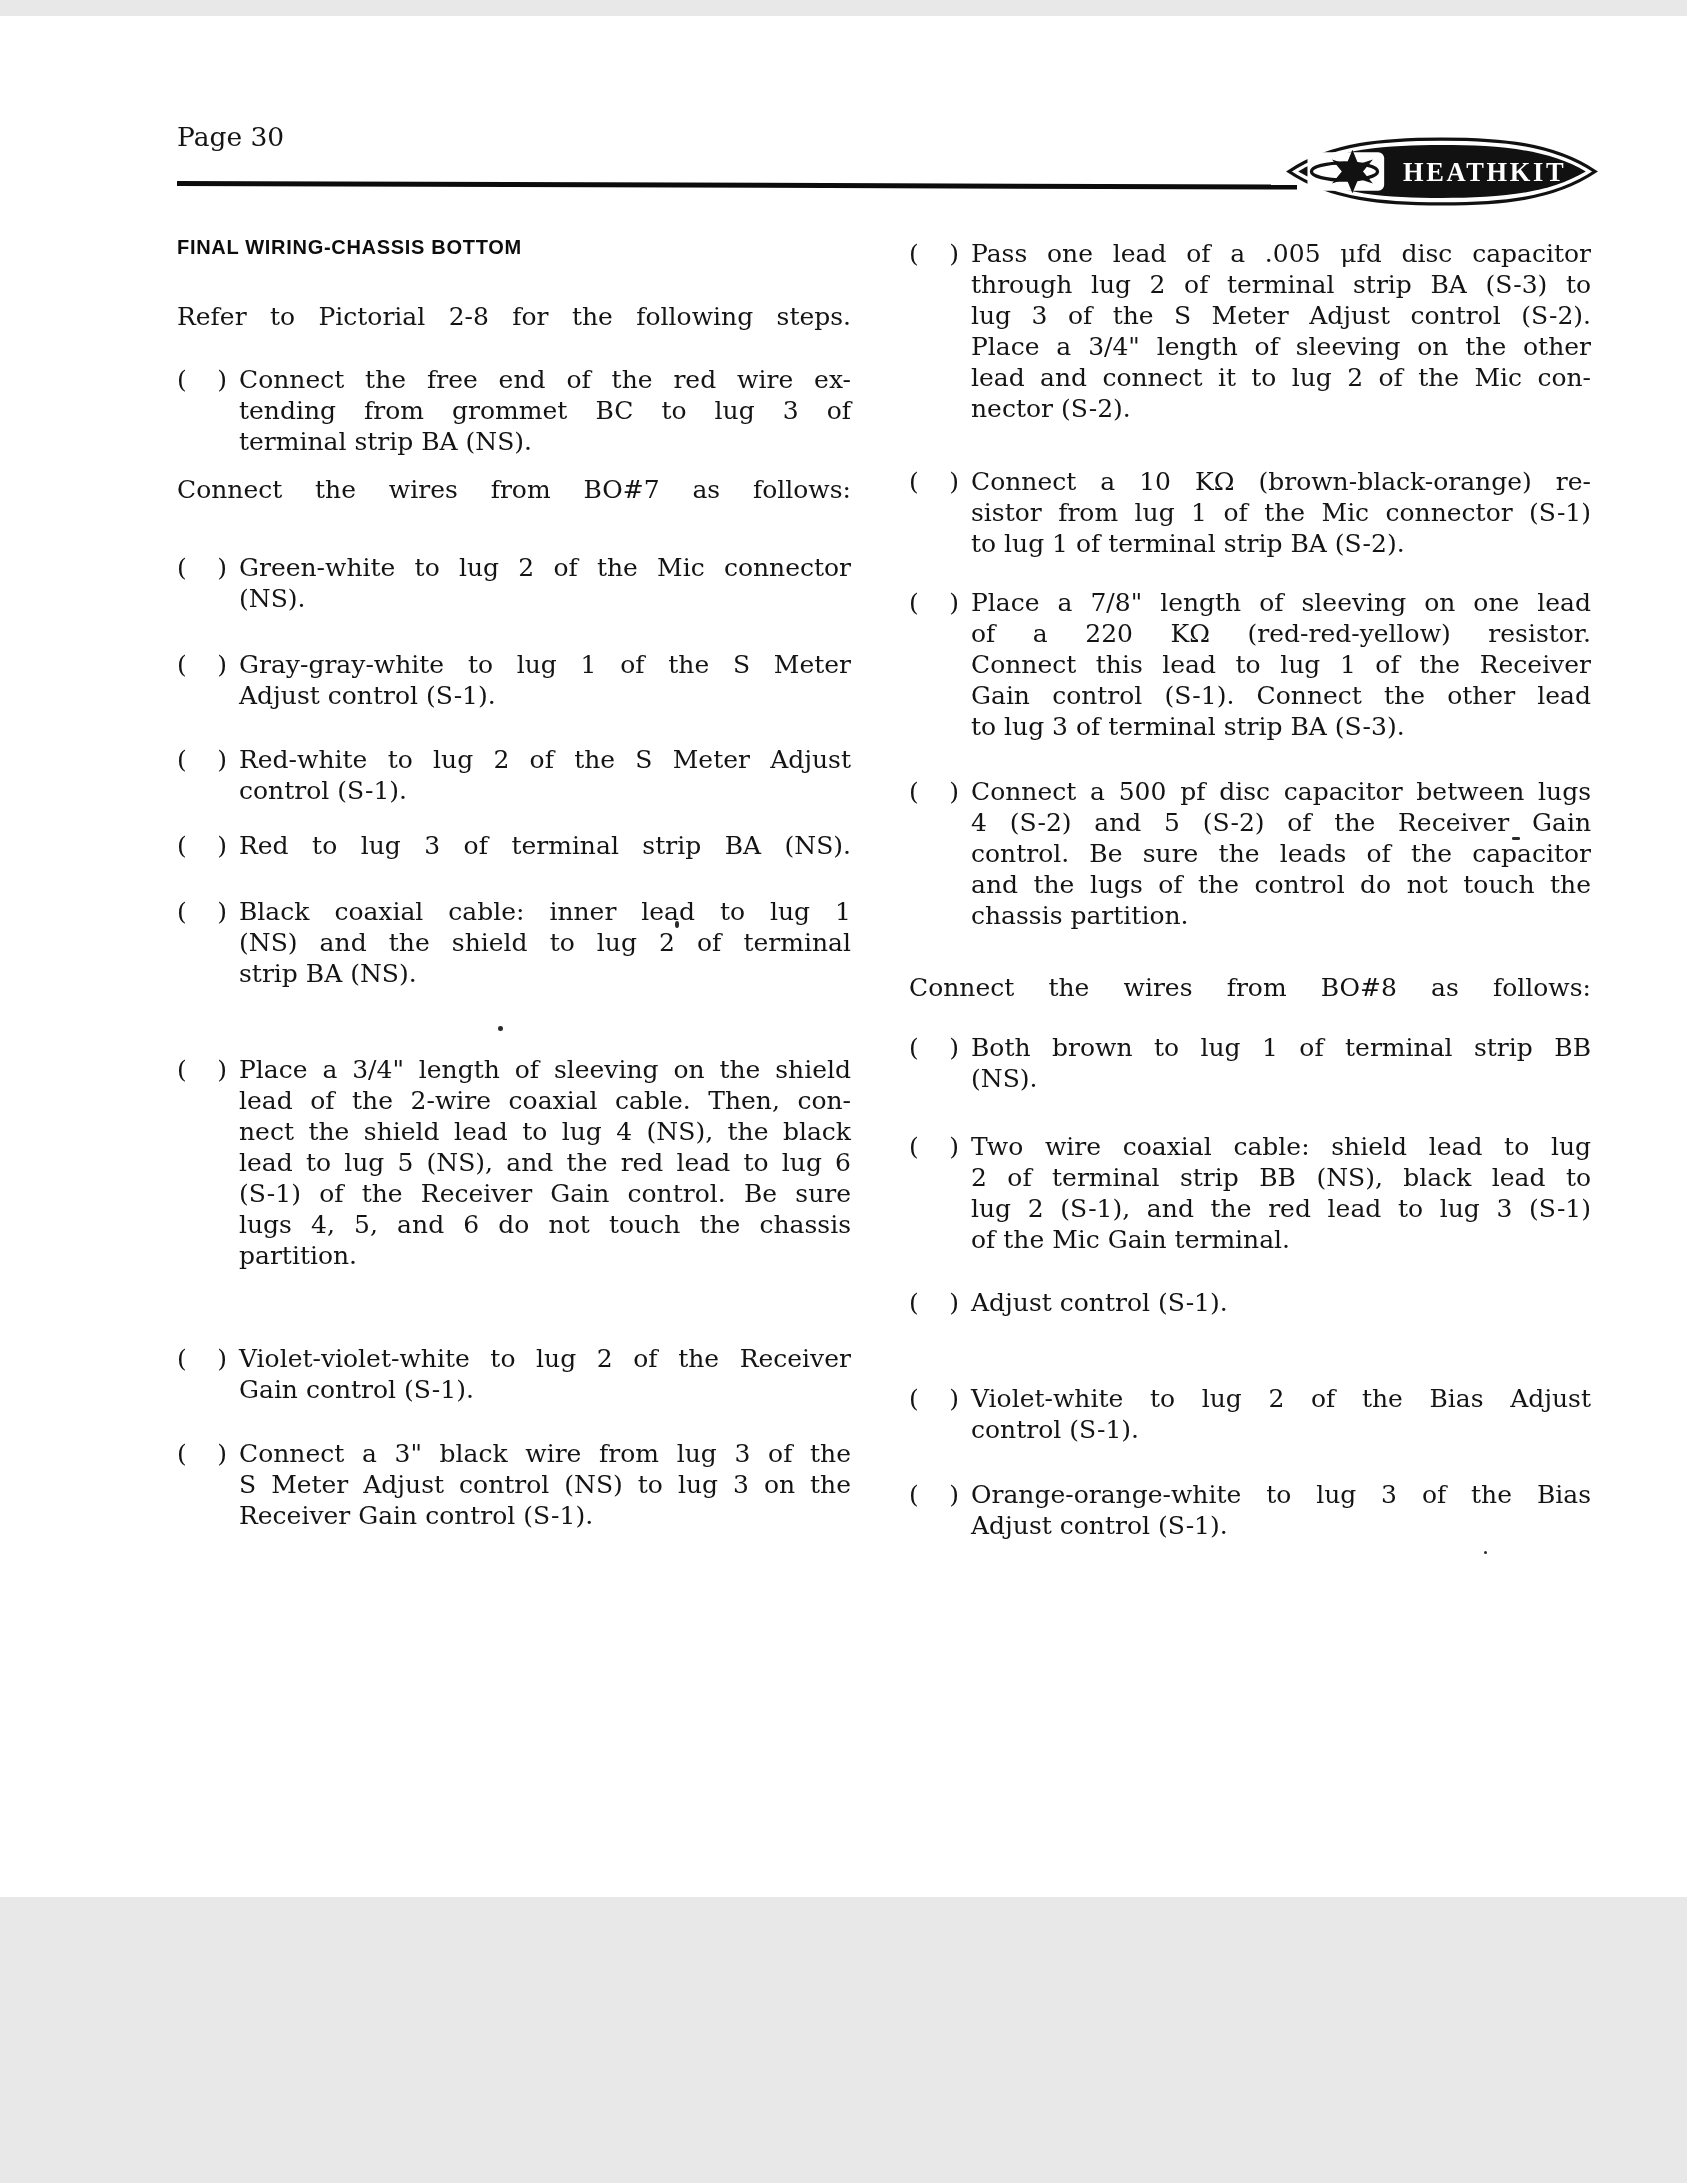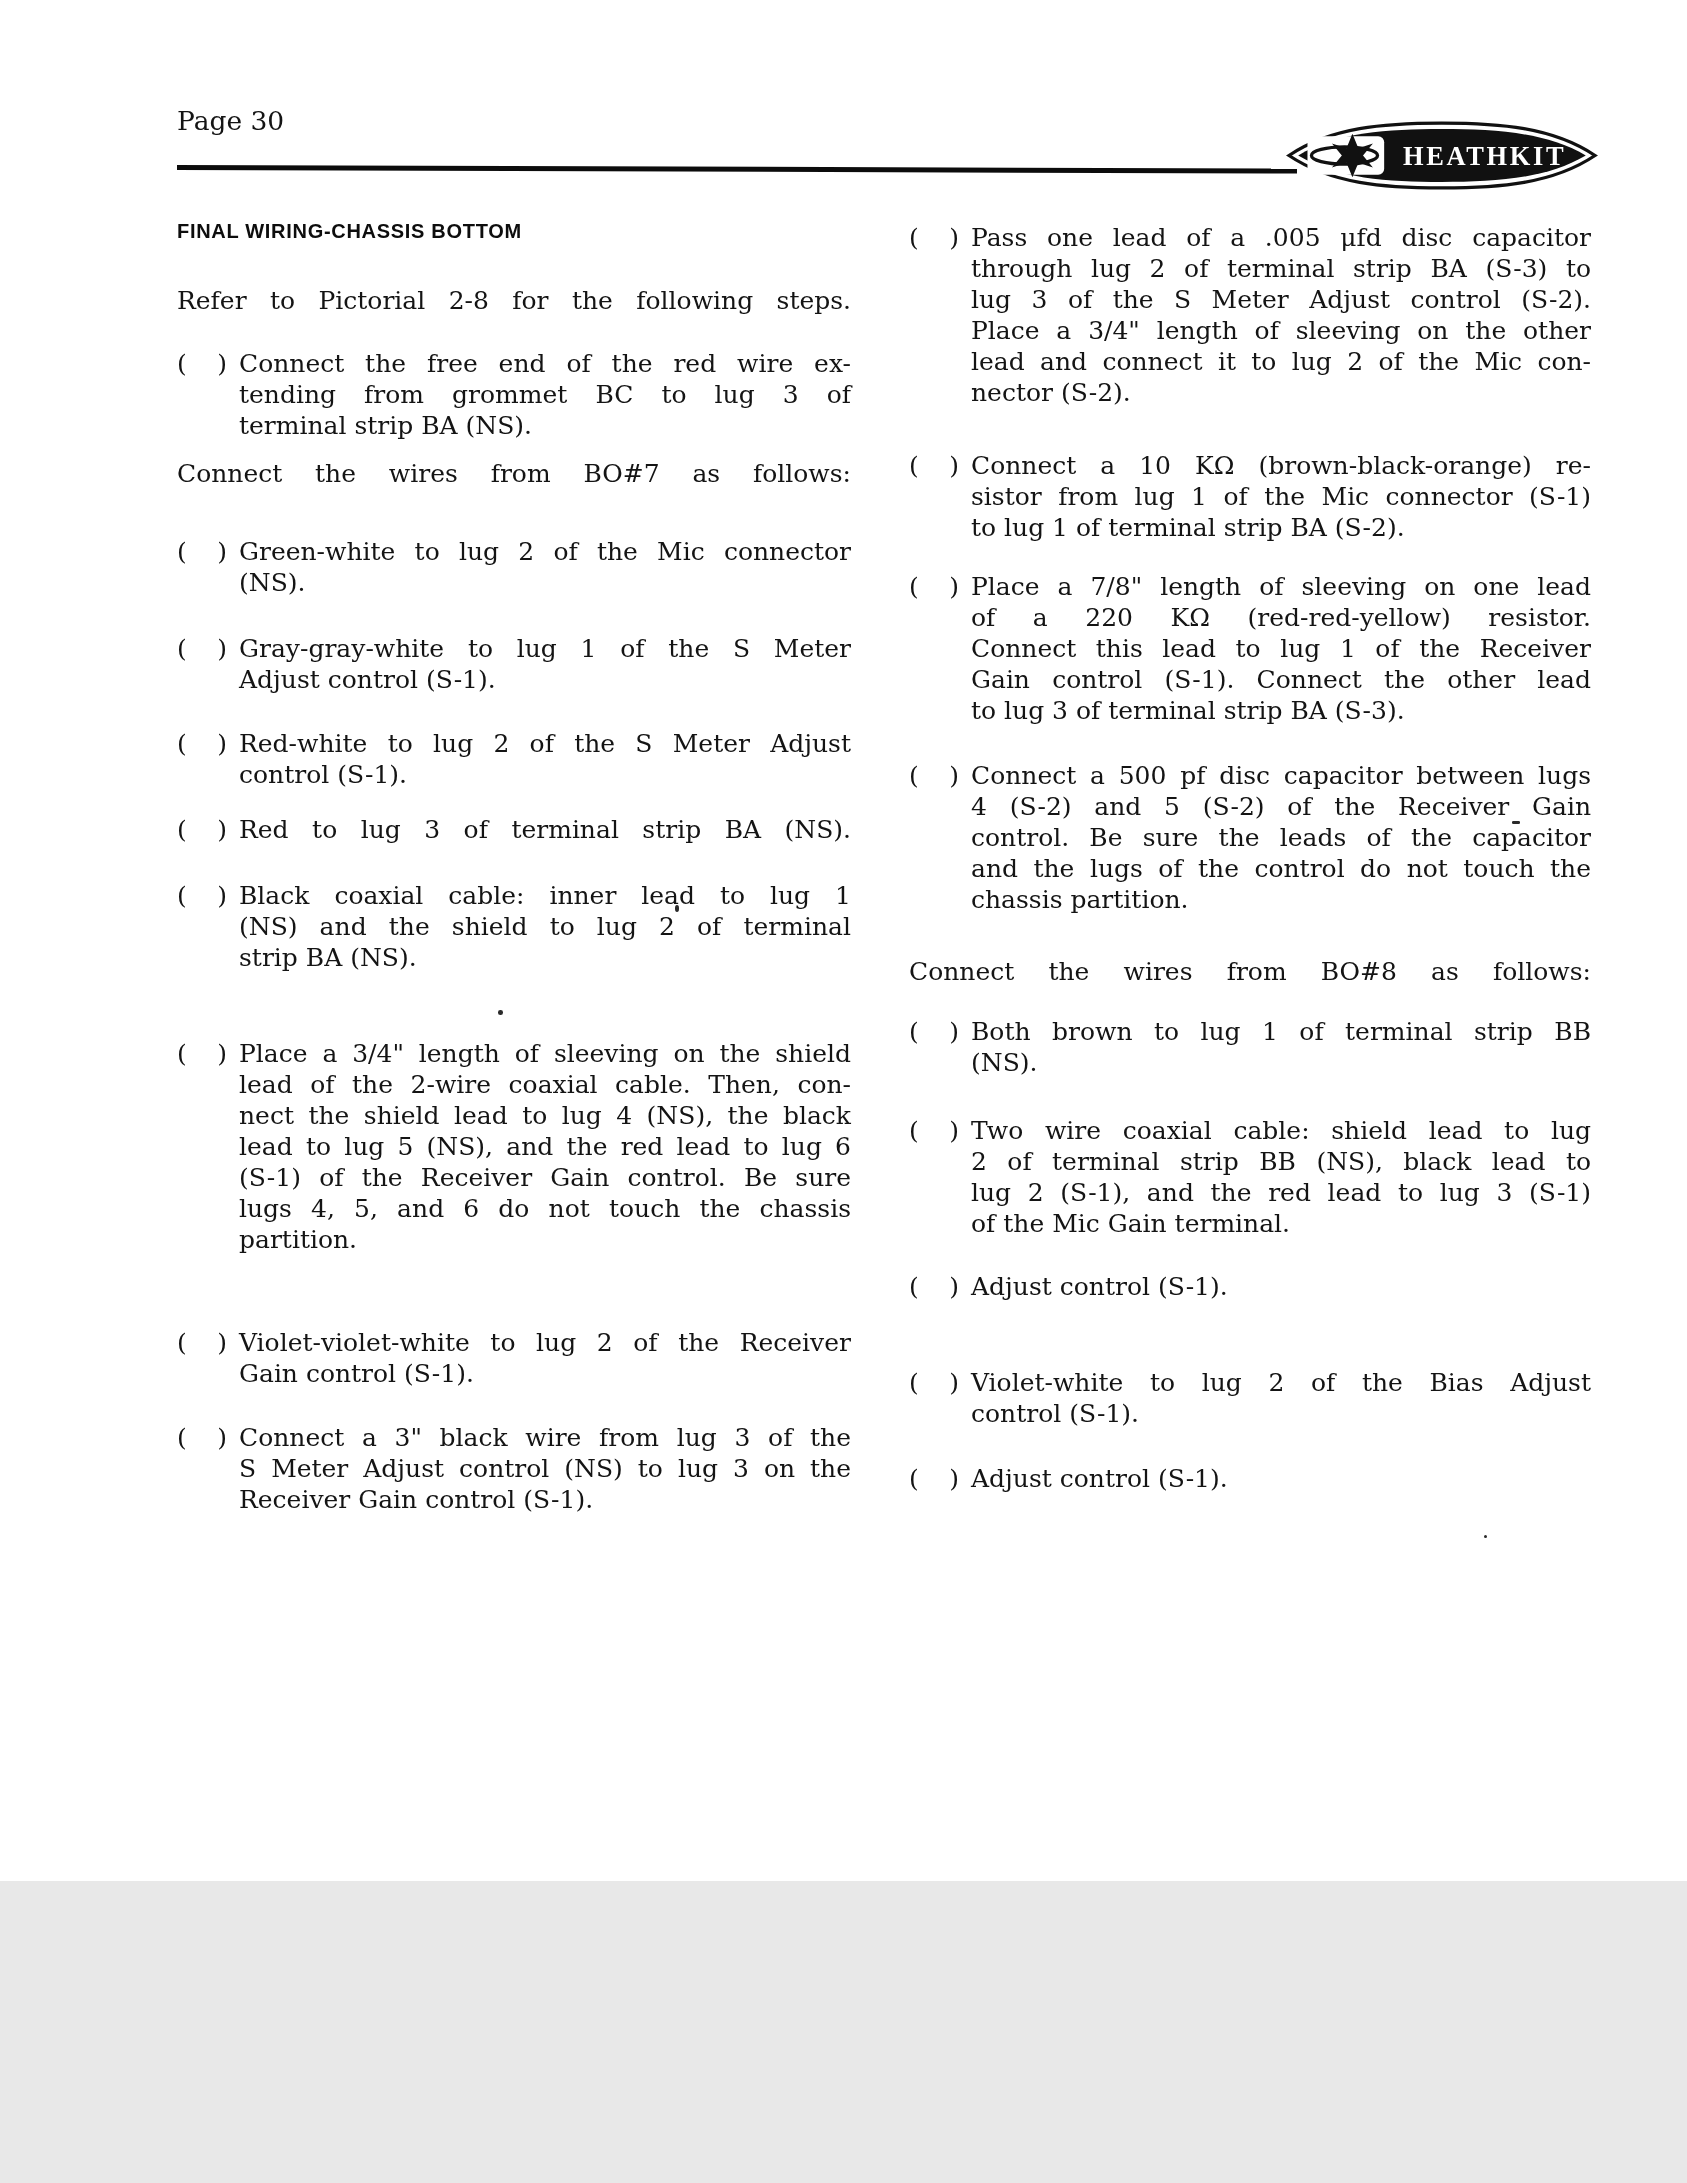--- a/index.html
+++ b/index.html
@@ -3,20 +3,21 @@
 <meta charset="utf-8">
 <style>
   html,body{margin:0;padding:0;background:#e8e8e8;}
   .page{
     position:relative;
     width:1688px;height:1881px;
     background:#ffffff;
     overflow:hidden;
     font-family:"DejaVu Serif", serif;
     color:#141414;
+    margin-top:16px;
   }
   .page-label{
     position:absolute;left:177px;top:106px;
     font-size:26.5px;line-height:30px;
   }
   .header-rule{
     position:absolute;left:177px;top:165px;
     width:1120px;height:4.6px;background:#0c0c0c;
     transform:rotate(0.18deg);transform-origin:left center;
   }
@@ -241,20 +242,21 @@
       <span class="cb">( )</span>
       <div class="lines">
           <div class="ln">Violet-white to lug 2 of the Bias Adjust</div>
           <div class="ln">control (S-1).</div>
         </div>
     </div>
 
     <div class="block step" style="top:1463px">
       <span class="cb">( )</span>
       <div class="lines">
+          <div class="ln">Orange-orange-white to lug 3 of the Bias</div>
           <div class="ln">Adjust control (S-1).</div>
         </div>
     </div>
 
   </div>
 
   <div class="speck" style="left:498px;top:1010px;width:4.6px;height:4.6px"></div>
   <div class="speck" style="left:675px;top:905px;width:4px;height:6.6px"></div>
   <div class="speck" style="left:1512px;top:821px;width:8px;height:3.3px;border-radius:1.3px"></div>
   <div class="speck" style="left:1484px;top:1535px;width:3.3px;height:3.3px"></div>

